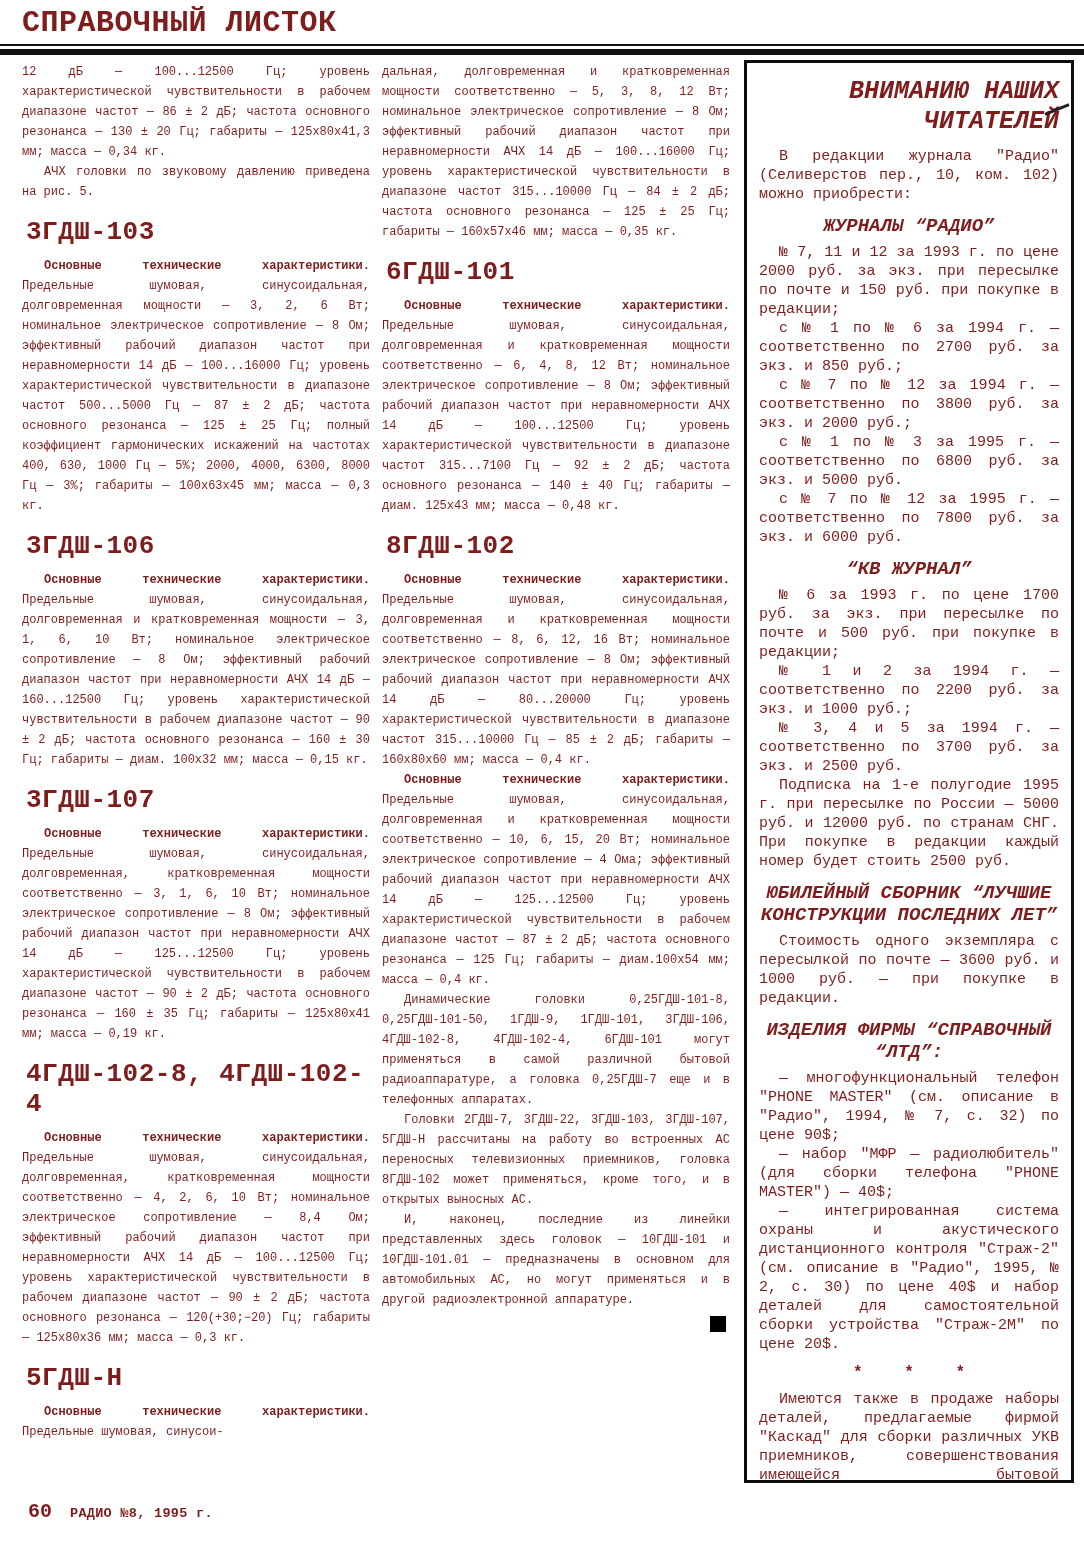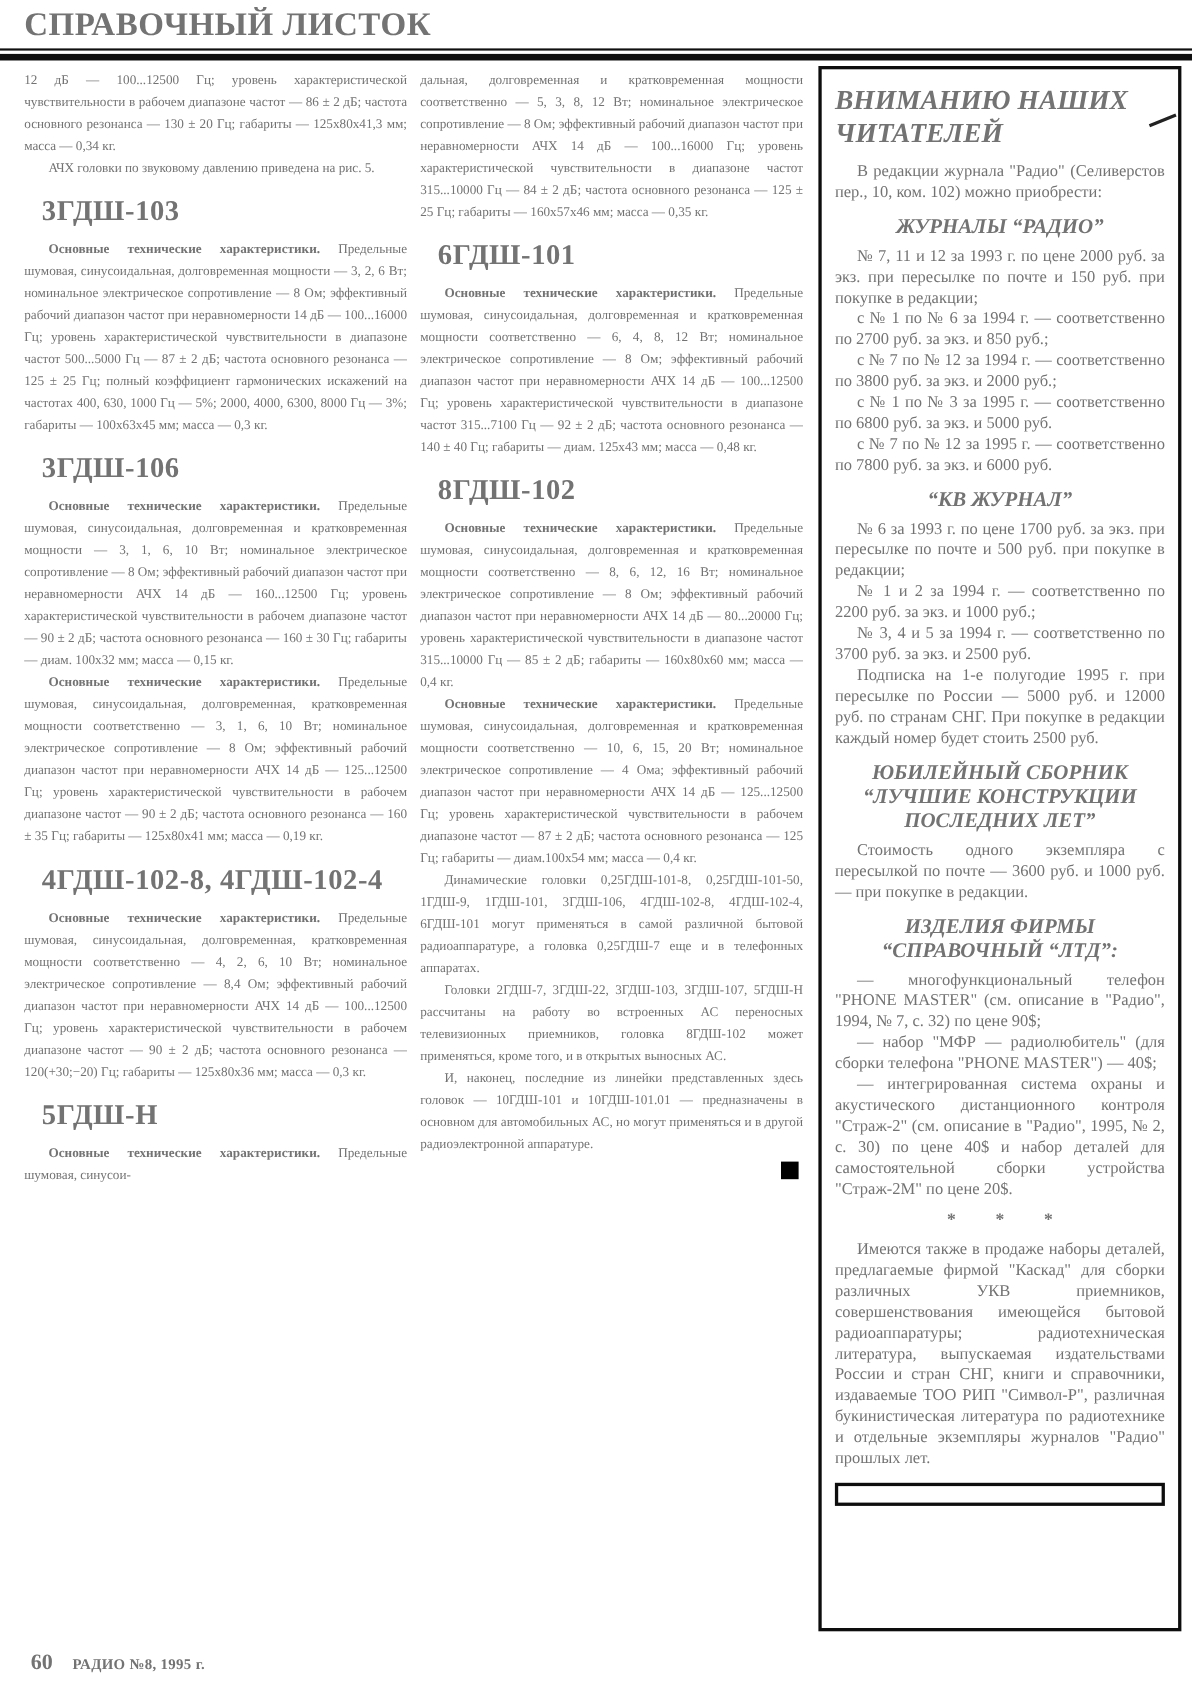--- a/index.html
+++ b/index.html
@@ -1,51 +1,51 @@
 <!DOCTYPE html>
 <html lang="ru"><head>
 <meta charset="utf-8">
 <style>
   html,body{margin:0;padding:0;background:#e8e8e4;}
   .page{
     position:relative;
     width:1084px;height:1541px;
     background:#ffffff;
-    font-family:Liberation Serif, serif;
-    color:#737373;
+    font-family:Liberation Mono, monospace;
+    color:#7f1d1d;
     overflow:hidden;
   }
   
   .masthead{
     position:absolute;left:22px;top:6px;width:1040px;
     font-size:30px;font-weight:bold;letter-spacing:.5px;
   }
   .rule-thin{position:absolute;left:0;top:44px;width:1084px;height:2px;background:#101010;}
   .rule-thick{position:absolute;left:0;top:49px;width:1084px;height:6px;background:#101010;}
   
   .col{position:absolute;top:62px;text-align:justify;}
   .col-1{left:22px;width:348px;}
   .col-2{left:382px;width:348px;}
   p.body{font-size:12px;line-height:20px;margin:0;}
   p.ind{text-indent:22px;}
   h2.model{
     font-size:26px;line-height:30px;font-weight:bold;
-    letter-spacing:.5px;margin:15px 16px 9px;text-align:left;
+    letter-spacing:.5px;margin:15px 4px 9px;text-align:left;
   }
   .lead{font-weight:bold;}
   .end-marker{width:16px;height:16px;background:#000;margin:6px 4px 0 auto;}
   
   .sidebar{
     position:absolute;left:744px;top:60px;bottom:58px;width:330px;
     border:3px solid #0d0d0d;box-sizing:border-box;
     padding:10px 12px 8px;overflow:hidden;text-align:justify;
   }
   .sidebar-title{
     font-size:25px;line-height:30px;font-weight:bold;font-style:italic;
-    text-align:left;margin:4px 0 10px;
+    text-align:right;margin:4px 0 10px;
   }
   .pen-mark{
     position:absolute;right:14px;top:108px;width:26px;height:0;
     border-top:3px solid #222;transform:rotate(-22deg);
   }
   .sb-p{font-size:15px;line-height:19px;margin:0;text-indent:20px;}
   h3.sb-h{
     font-size:19px;line-height:22px;font-weight:bold;font-style:italic;
     margin:11px 0 6px;text-align:center;
   }
@@ -79,20 +79,21 @@
       <h2 class="model">3ГДШ-103</h2>
       <p class="body ind"><span class="lead">Основные технические характеристики.</span> <span>Предельные шумовая, синусоидальная, долговременная мощности — 3, 2, 6 Вт; номинальное электрическое сопротивление — 8 Ом; эффективный рабочий диапазон частот при неравномерности 14 дБ — 100...16000 Гц; уровень характеристической чувствительности в диапазоне частот 500...5000 Гц — 87 ± 2 дБ; частота основного резонанса — 125 ± 25 Гц; полный коэффициент гармонических искажений на частотах 400, 630, 1000 Гц — 5%; 2000, 4000, 6300, 8000 Гц — 3%; габариты — 100х63х45 мм; масса — 0,3 кг.</span></p>
     </section>
 
     <section>
       <h2 class="model">3ГДШ-106</h2>
       <p class="body ind"><span class="lead">Основные технические характеристики.</span> <span>Предельные шумовая, синусоидальная, долговременная и кратковременная мощности — 3, 1, 6, 10 Вт; номинальное электрическое сопротивление — 8 Ом; эффективный рабочий диапазон частот при неравномерности АЧХ 14 дБ — 160...12500 Гц; уровень характеристической чувствительности в рабочем диапазоне частот — 90 ± 2 дБ; частота основного резонанса — 160 ± 30 Гц; габариты — диам. 100х32 мм; масса — 0,15 кг.</span></p>
     </section>
 
     <section>
+      <h2 class="model">3ГДШ-107</h2>
       <p class="body ind"><span class="lead">Основные технические характеристики.</span> <span>Предельные шумовая, синусоидальная, долговременная, кратковременная мощности соответственно — 3, 1, 6, 10 Вт; номинальное электрическое сопротивление — 8 Ом; эффективный рабочий диапазон частот при неравномерности АЧХ 14 дБ — 125...12500 Гц; уровень характеристической чувствительности в рабочем диапазоне частот — 90 ± 2 дБ; частота основного резонанса — 160 ± 35 Гц; габариты — 125х80х41 мм; масса — 0,19 кг.</span></p>
     </section>
 
     <section>
       <h2 class="model">4ГДШ-102-8, 4ГДШ-102-4</h2>
       <p class="body ind"><span class="lead">Основные технические характеристики.</span> <span>Предельные шумовая, синусоидальная, долговременная, кратковременная мощности соответственно — 4, 2, 6, 10 Вт; номинальное электрическое сопротивление — 8,4 Ом; эффективный рабочий диапазон частот при неравномерности АЧХ 14 дБ — 100...12500 Гц; уровень характеристической чувствительности в рабочем диапазоне частот — 90 ± 2 дБ; частота основного резонанса — 120(+30;−20) Гц; габариты — 125х80х36 мм; масса — 0,3 кг.</span></p>
     </section>
 
     <section>
       <h2 class="model">5ГДШ-Н</h2>

